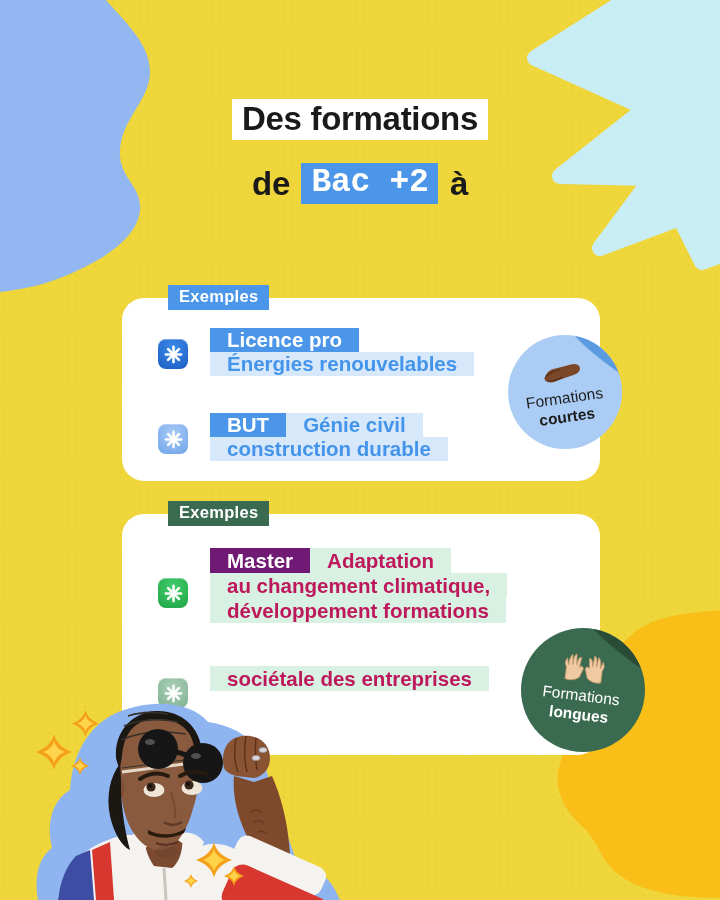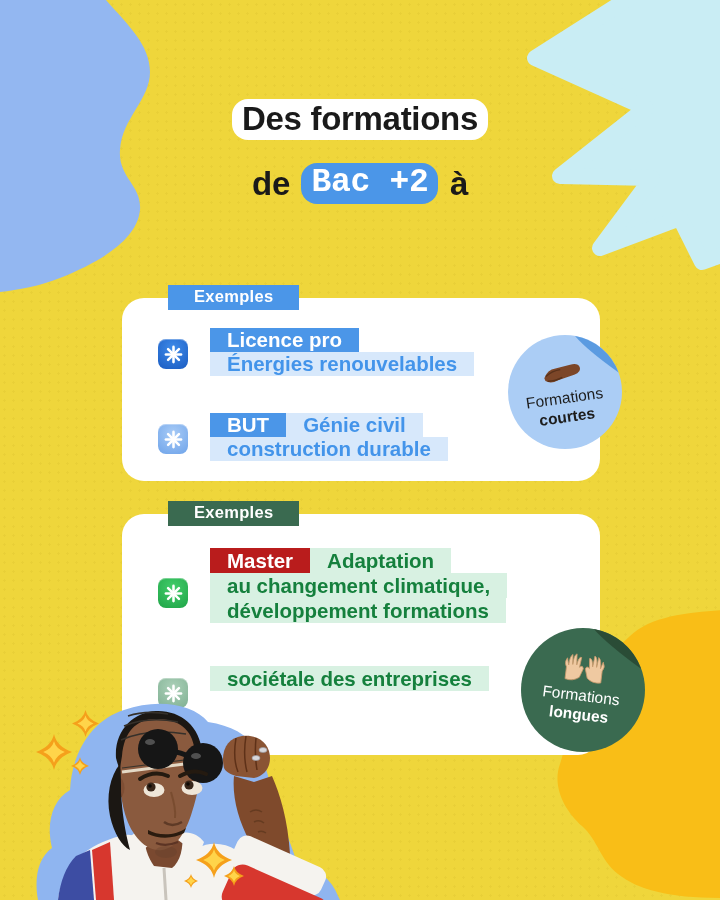--- a/index.html
+++ b/index.html
@@ -6,44 +6,44 @@
   body{font-family:"Liberation Sans","DejaVu Sans",sans-serif;}
   .page{position:relative;width:720px;height:900px;overflow:hidden;background:#EFD63B;
     background-image:radial-gradient(rgba(150,120,0,.07) 1px, transparent 1.3px);
     background-size:9px 9px;}
   .abs{position:absolute;}
 
   
   .title{position:absolute;left:0;right:0;top:99px;text-align:center;z-index:5;}
   .t-line{margin-bottom:8px;white-space:nowrap;}
   .t-line span{display:inline-block;vertical-align:middle;font-size:33px;font-weight:700;
-    letter-spacing:-.3px;line-height:34px;border-radius:16px;}
+    letter-spacing:-.3px;line-height:34px;}
   .hl{padding:3px 10px 4px;}
   .hl-white{background:#FFFFFF;color:#1A1A1A;}
   .hl-blue{background:#4B96E8;color:#FFFFFF;margin:15px 7px;font-family:Liberation Mono, monospace;}
   .hl-green{background:#3A6A50;color:#FFFFFF;margin-right:7px;}
   .plain{color:#1A1A1A;}
 
   
   .card{position:absolute;left:122px;width:478px;background:#FFFFFF;border-radius:22px;z-index:2;}
   #card-short{top:298px;height:183px;}
   #card-long{top:514px;height:241px;}
-  .card-label{position:absolute;top:-13px;left:46px;padding:2px 26px 4px;font-size:16.5px;
+  .card-label{position:absolute;top:-13px;left:46px;padding:2px 11px 4px;font-size:16.5px;
     font-weight:600;color:#fff;letter-spacing:.3px;}
   .label-blue{background:#4B96E8;}
   .label-green{background:#3A6A50;}
   .row{position:absolute;left:36px;display:flex;gap:22px;align-items:flex-start;}
   .lines .line{height:24px;white-space:nowrap;display:flex;}
   #card-long .lines .line{height:25px;}
   .chip{display:inline-block;padding:0 17px;font-weight:700;font-size:20.5px;line-height:24px;}
   #card-long .chip{line-height:25px;}
   .chip-blue-solid{background:#4B96E8;color:#FFFFFF;}
   .chip-blue-light{background:#D7E8FB;color:#4394EA;}
-  .chip-green-solid{background:#b91c1c;color:#FFFFFF;}
-  .chip-green-light{background:#D8F1E2;color:#15803d;}
+  .chip-green-solid{background:#701a75;color:#FFFFFF;}
+  .chip-green-light{background:#D8F1E2;color:#be185d;}
 
   
   .ast{width:30px;height:30px;border-radius:8px;display:flex;align-items:center;
     justify-content:center;flex:0 0 auto;box-shadow:inset 0 1px 0 rgba(255,255,255,.35);}
   .ast svg{width:19px;height:19px;}
   .ast-blue{background:radial-gradient(circle at 50% 32%,#3F8BE9,#1A5CC2);}
   .ast-lightblue{background:radial-gradient(circle at 50% 32%,#A8CBF6,#6FA4EA);}
   .ast-green{background:radial-gradient(circle at 50% 32%,#43CD6B,#1FA447);}
   .ast-sage{background:radial-gradient(circle at 50% 32%,#ABD0B8,#7FB092);}
 

